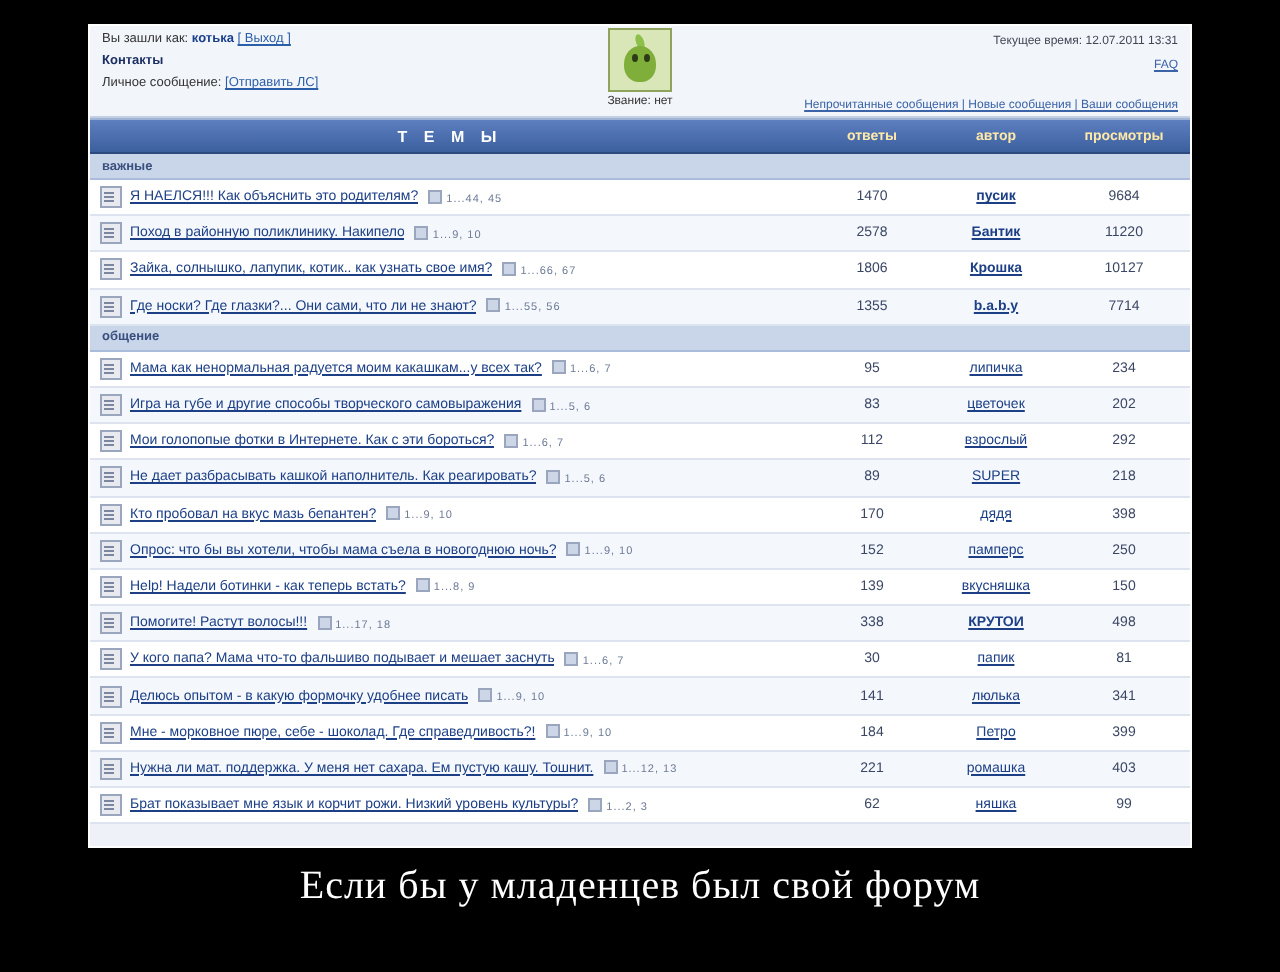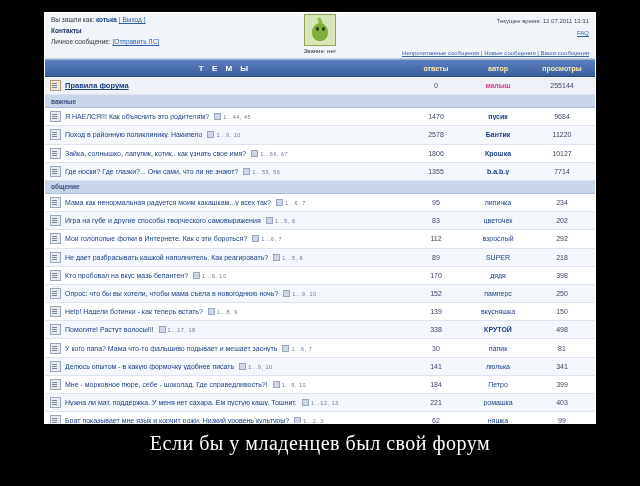--- a/index.html
+++ b/index.html
@@ -317,29 +317,20 @@
         </div>
       </div>
 
       <div class="table-head">
         <div class="th-topic">Т Е М Ы</div>
         <div class="th-col">ответы</div>
         <div class="th-col">автор</div>
         <div class="th-col views">просмотры</div>
       </div>
 
-      <div class="row first">
-        <div class="cell-topic">
-          <span class="ficon hot"></span>
-          <span class="ttl bold">Правила форума</span>
-        </div>
-        <div class="cell-num">0</div>
-        <div class="cell-author pink">малыш</div>
-        <div class="cell-views">255144</div>
-      </div>
 
       <div class="sect">важные</div>
 
       <div class="row">
         <div class="cell-topic">
           <span class="ficon"></span>
           <span class="ttl">Я НАЕЛСЯ!!! Как объяснить это родителям?</span>
           <span class="pages"><span class="pgicon"></span><span>1...44, 45</span></span>
         </div>
         <div class="cell-num">1470</div>

